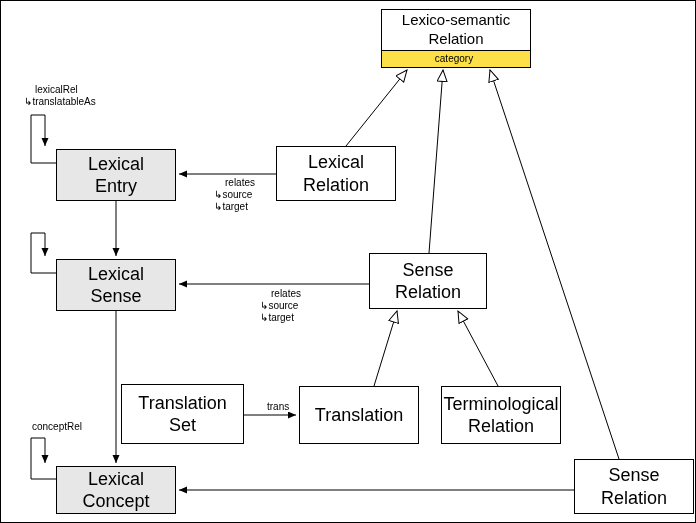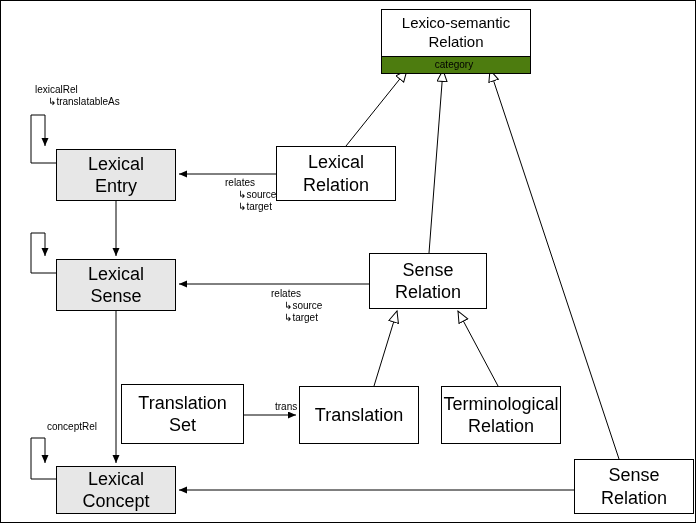--- a/index.html
+++ b/index.html
@@ -28,42 +28,42 @@
     line-height: 1.25;
     text-align: center;
     white-space: pre-line;
     color: #000;
   }
   .gray { background: #e7e7e7; }
   .classbox { position: absolute; box-sizing: border-box; }
   .class-title {
     border: 1px solid #000;
     background: #fff;
-    height: 48px;
+    height: 42px;
     display: flex;
     align-items: center;
     justify-content: center;
     font-size: 15px;
     line-height: 1.25;
     text-align: center;
     white-space: pre-line;
     box-sizing: border-box;
   }
   .class-attr {
     border: 1px solid #000;
     border-top: none;
-    background: #4d7c0f;
+    background: #fde047;
     text-align: center;
     font-size: 10px;
     padding: 2px 4px 3px 0;
     box-sizing: border-box;
   }
   .lbl { position: absolute; font-size: 10px; line-height: 12px; color: #000; }
   .lbl span { display: block; padding-left: 18px; }
-  .lbl .sub { padding-left: 7px; margin-left: 24px; }
+  .lbl .sub { padding-left: 7px; }
 </style>
 </head>
 <body>
 
 <div id="canvas">
 
   <svg id="wires" width="696" height="523" viewBox="0 0 696 523" xmlns="http://www.w3.org/2000/svg">
     <defs>
       <marker id="arr" markerUnits="userSpaceOnUse" markerWidth="9" markerHeight="8" refX="8" refY="3.5" orient="auto">
         <path d="M0,0 L8,3.5 L0,7 Z" fill="#000"></path>
@@ -140,33 +140,33 @@
     <span class="t">Sense
 Relation</span>
   </div>
 
   <div class="lbl" style="left:16px; top:83px;">
     <span>lexicalRel</span>
     <span class="sub">↳translatableAs</span>
   </div>
 
 
-  <div class="lbl" style="left:28px; top:420px;">
+  <div class="lbl" style="left:13px; top:420px;">
     <span>conceptRel</span>
   </div>
 
   <div class="lbl" style="left:206px; top:176px;">
     <span>relates</span>
     <span class="sub">↳source</span>
     <span class="sub">↳target</span>
   </div>
 
   <div class="lbl" style="left:252px; top:287px;">
     <span>relates</span>
     <span class="sub">↳source</span>
     <span class="sub">↳target</span>
   </div>
 
-  <div class="lbl" style="left:256px; top:400px;">
+  <div class="lbl" style="left:248px; top:400px;">
     <span>trans</span>
   </div>
 
 </div>
 
 </body></html>

